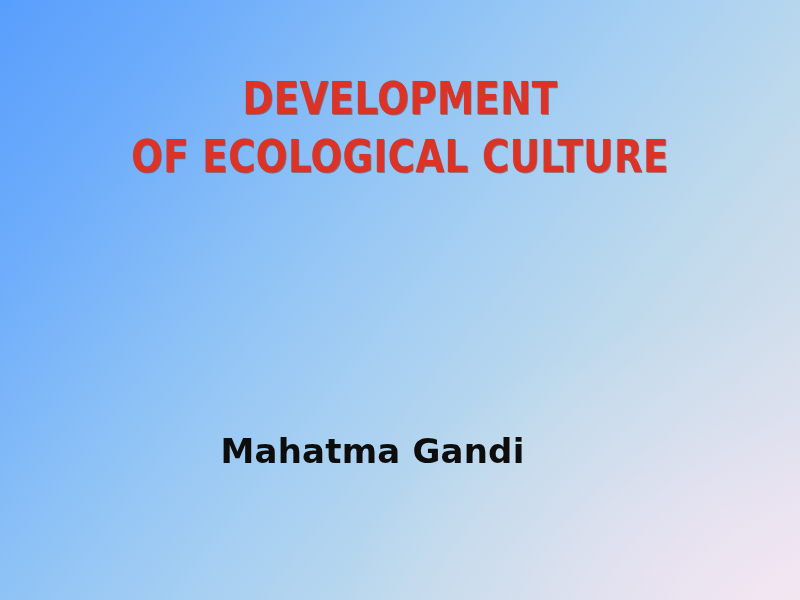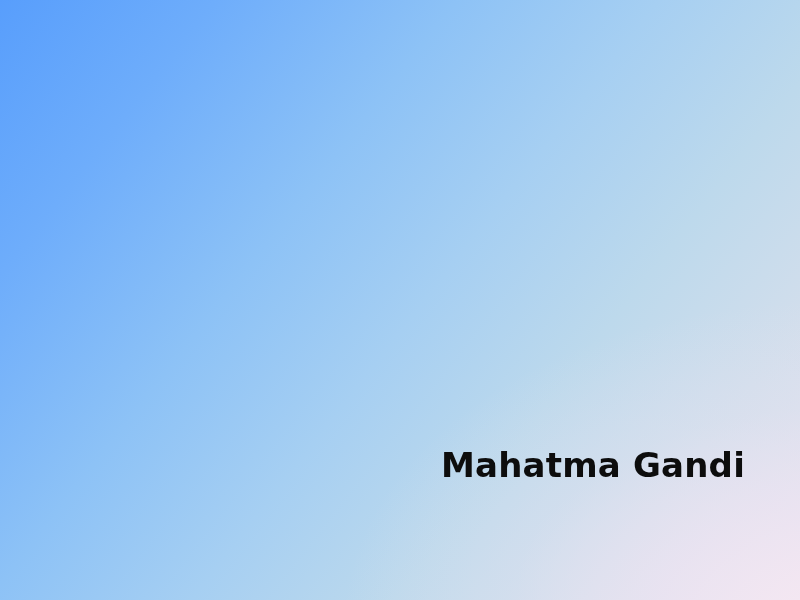--- a/index.html
+++ b/index.html
@@ -84,41 +84,45 @@
     white-space: nowrap;
     transform: scaleX(0.94);
     transform-origin: center center;
   }
 
   
   .attribution-block {
     position: absolute;
     left: 0;
     right: 55px;
-    top: 444px;
-    text-align: right;
+    top: 430px;
+    text-align: center;
     text-decoration: underline;
   }
   .attribution {
     display: inline-block;
     color: #0d0d0d;
     font-family: "DejaVu Sans", sans-serif;
     font-weight: bold;
     font-size: 34px;
     line-height: 42px;
     letter-spacing: 0.2px;
     white-space: nowrap;
   }
 </style>
 </head>
 <body>
 
 <div id="slide">
   <div class="stage">
 
+    <div class="title-block">
+      <span class="title-line">DEVELOPMENT</span>
+      <span class="title-line">OF ECOLOGICAL CULTURE</span>
+    </div>
 
 
     <div class="attribution-block">
       <span class="attribution">Mahatma Gandi</span>
     </div>
 
   </div>
 </div>
 
 </body></html>

